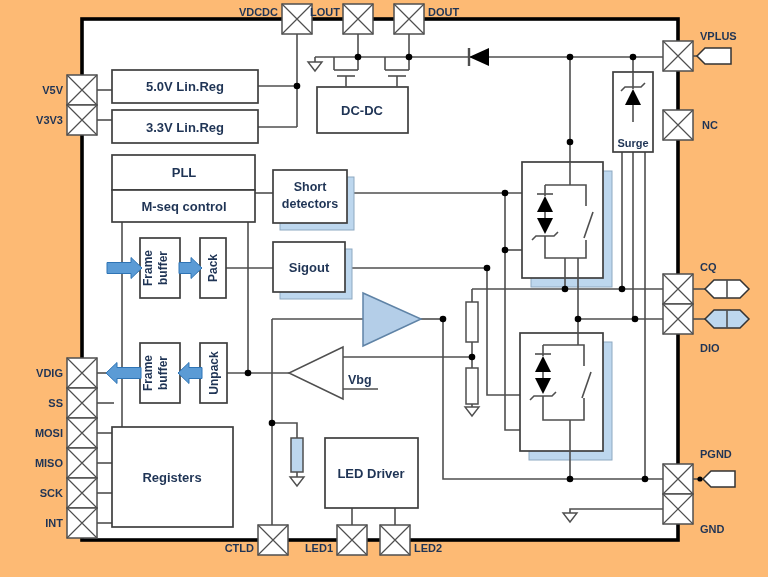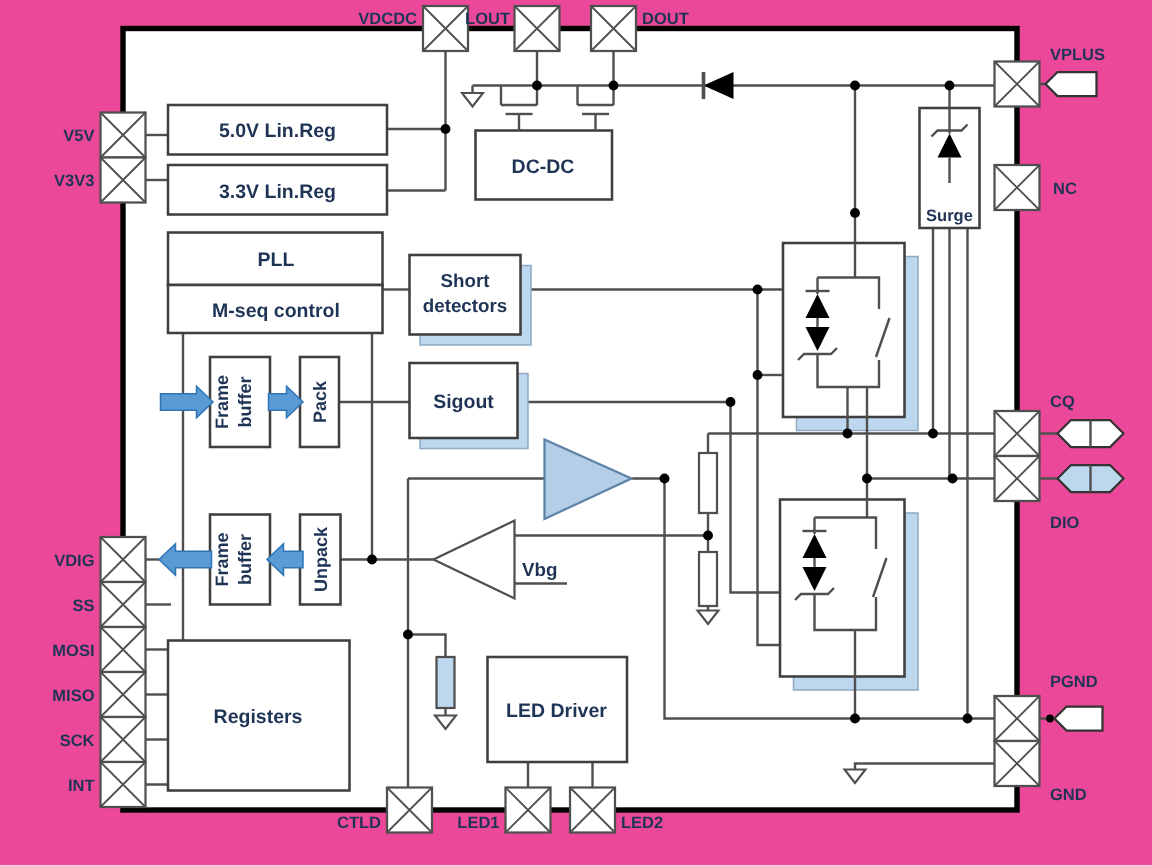--- a/index.html
+++ b/index.html
@@ -1,16 +1,16 @@
 <!DOCTYPE html>
 <html><head>
 <meta charset="utf-8">
 <style>
   html,body{margin:0;padding:0;background:#fff;}
-  .stage{width:768px;height:577px;position:relative;background:#ec4899;overflow:hidden;}
+  .stage{width:768px;height:577px;position:relative;background:#fdba74;overflow:hidden;}
   svg text{font-family:"Liberation Sans","DejaVu Sans",sans-serif;font-weight:bold;fill:#1f3455;}
   .pin-label{font-size:11px;}
   .block-label{font-size:13px;}
   .block-label-sm{font-size:12.5px;}
   .vtext{font-size:12px;}
   .w{stroke:#4f4f4f;stroke-width:1.6;fill:none;}
   .thick{stroke:#000;stroke-width:3.6;fill:#fff;}
   .pinbox{fill:#fff;stroke:#4f4f4f;stroke-width:1.5;}
   .pinx{stroke:#4f4f4f;stroke-width:1.2;fill:none;}
   .blk{fill:#fff;stroke:#3f3f3f;stroke-width:1.7;}

